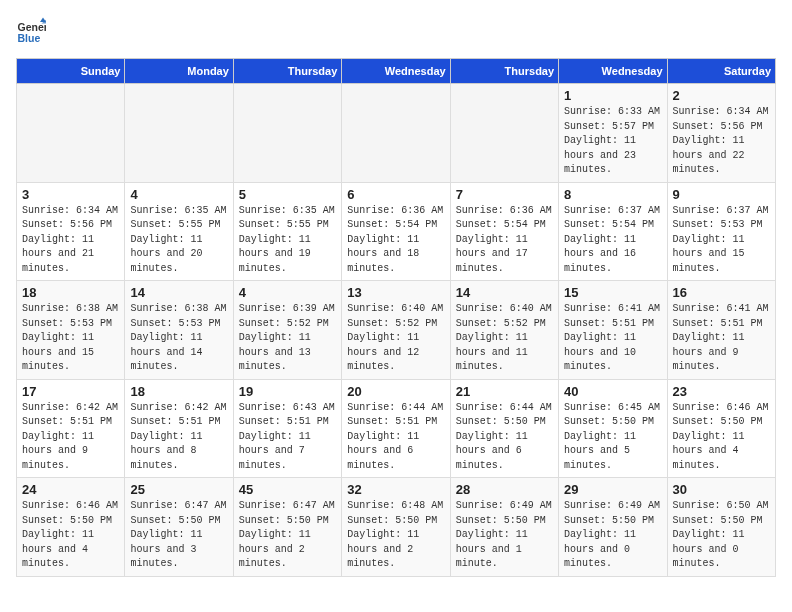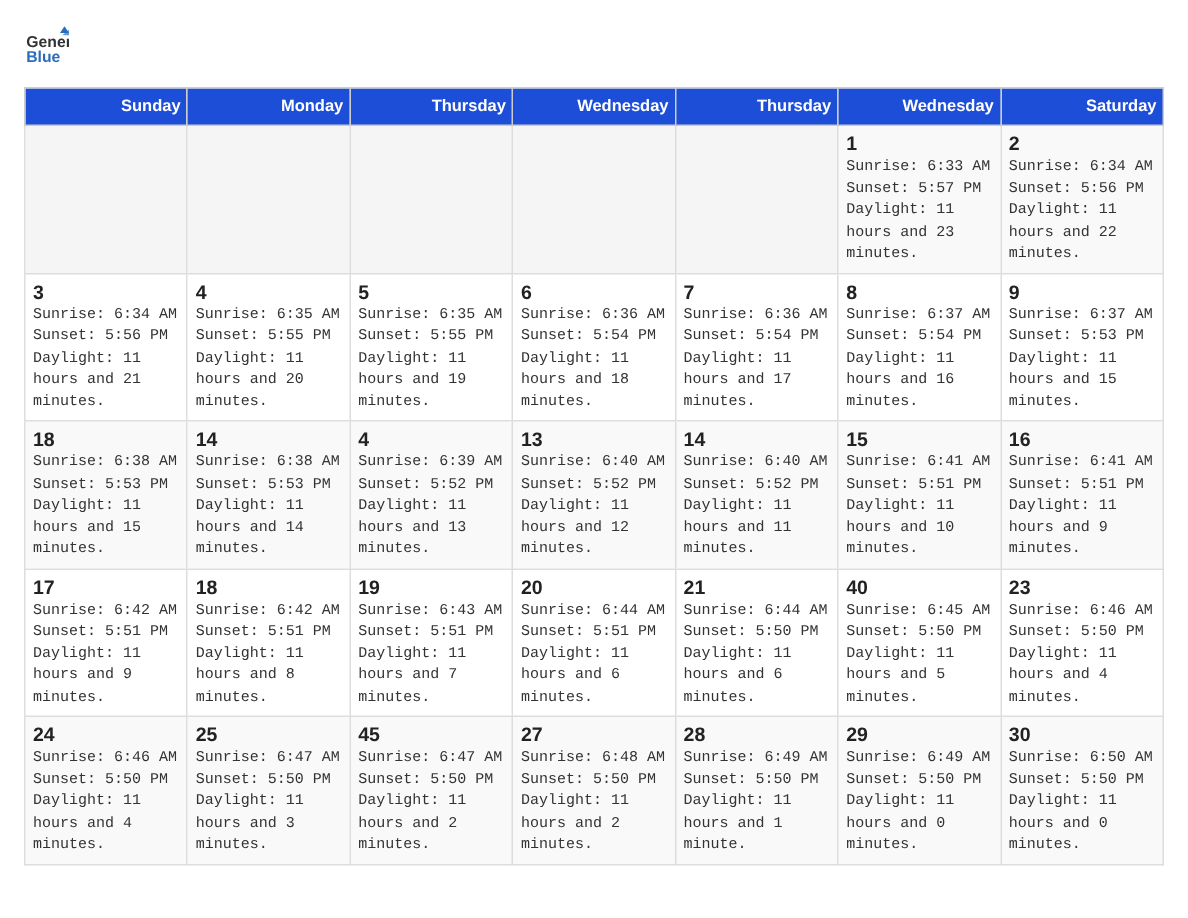--- a/index.html
+++ b/index.html
@@ -241,21 +241,21 @@
         </td>
         <td>
           <div class="day-number">25</div>
           <div class="day-info">Sunrise: 6:47 AM<br>Sunset: 5:50 PM<br>Daylight: 11 hours and 3 minutes.</div>
         </td>
         <td>
           <div class="day-number">45</div>
           <div class="day-info">Sunrise: 6:47 AM<br>Sunset: 5:50 PM<br>Daylight: 11 hours and 2 minutes.</div>
         </td>
         <td>
-          <div class="day-number">27</div>
+          <div class="day-number">32</div>
           <div class="day-info">Sunrise: 6:48 AM<br>Sunset: 5:50 PM<br>Daylight: 11 hours and 2 minutes.</div>
         </td>
         <td>
           <div class="day-number">28</div>
           <div class="day-info">Sunrise: 6:49 AM<br>Sunset: 5:50 PM<br>Daylight: 11 hours and 1 minute.</div>
         </td>
         <td>
           <div class="day-number">29</div>
           <div class="day-info">Sunrise: 6:49 AM<br>Sunset: 5:50 PM<br>Daylight: 11 hours and 0 minutes.</div>
         </td>

